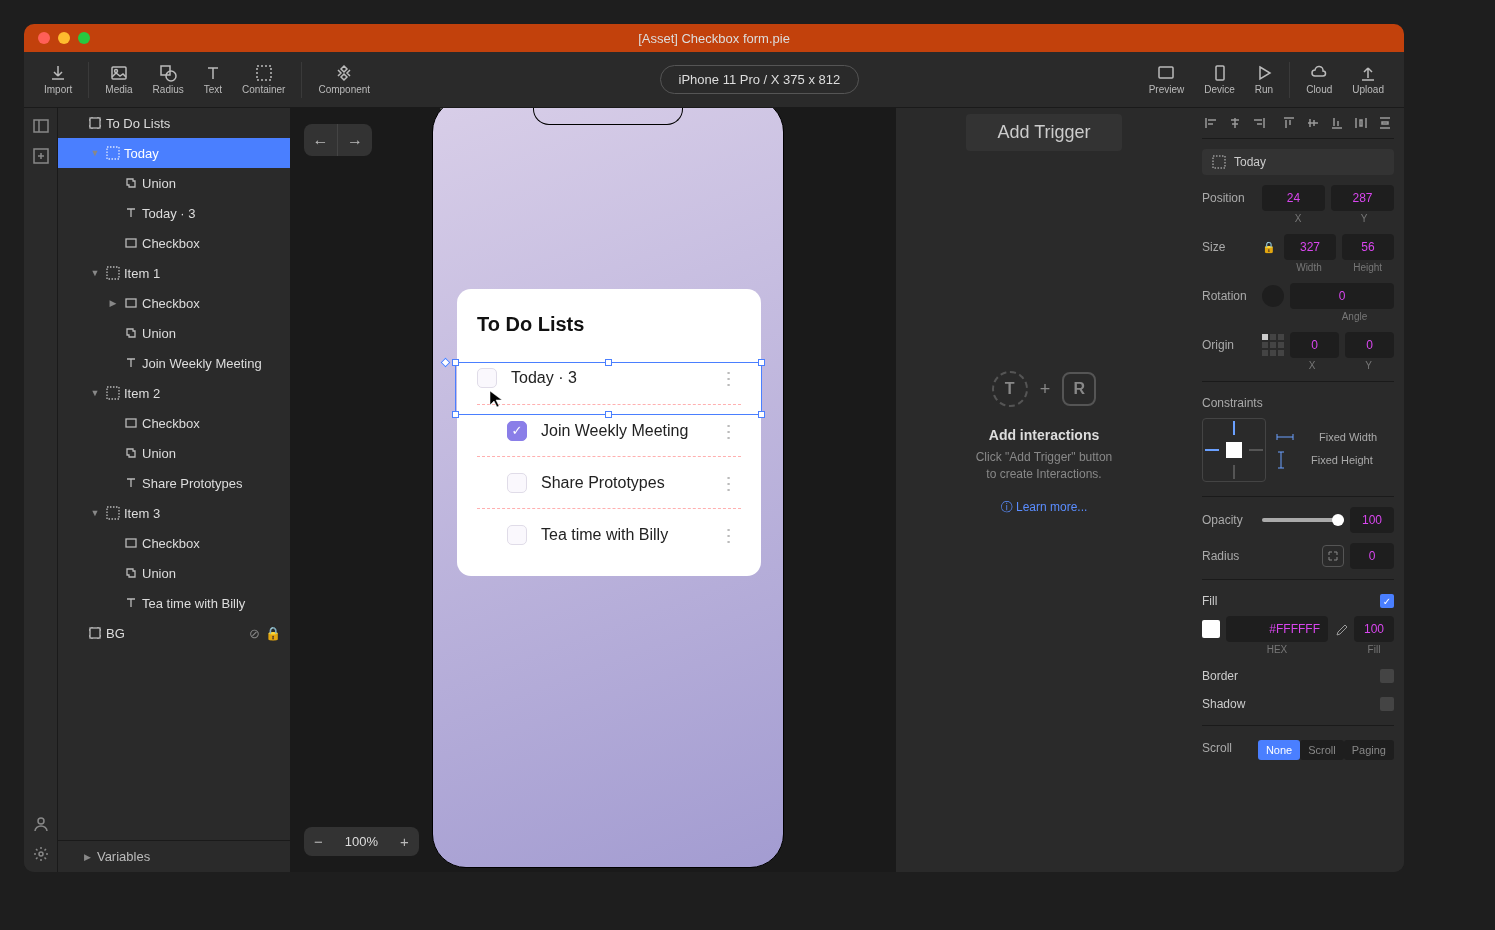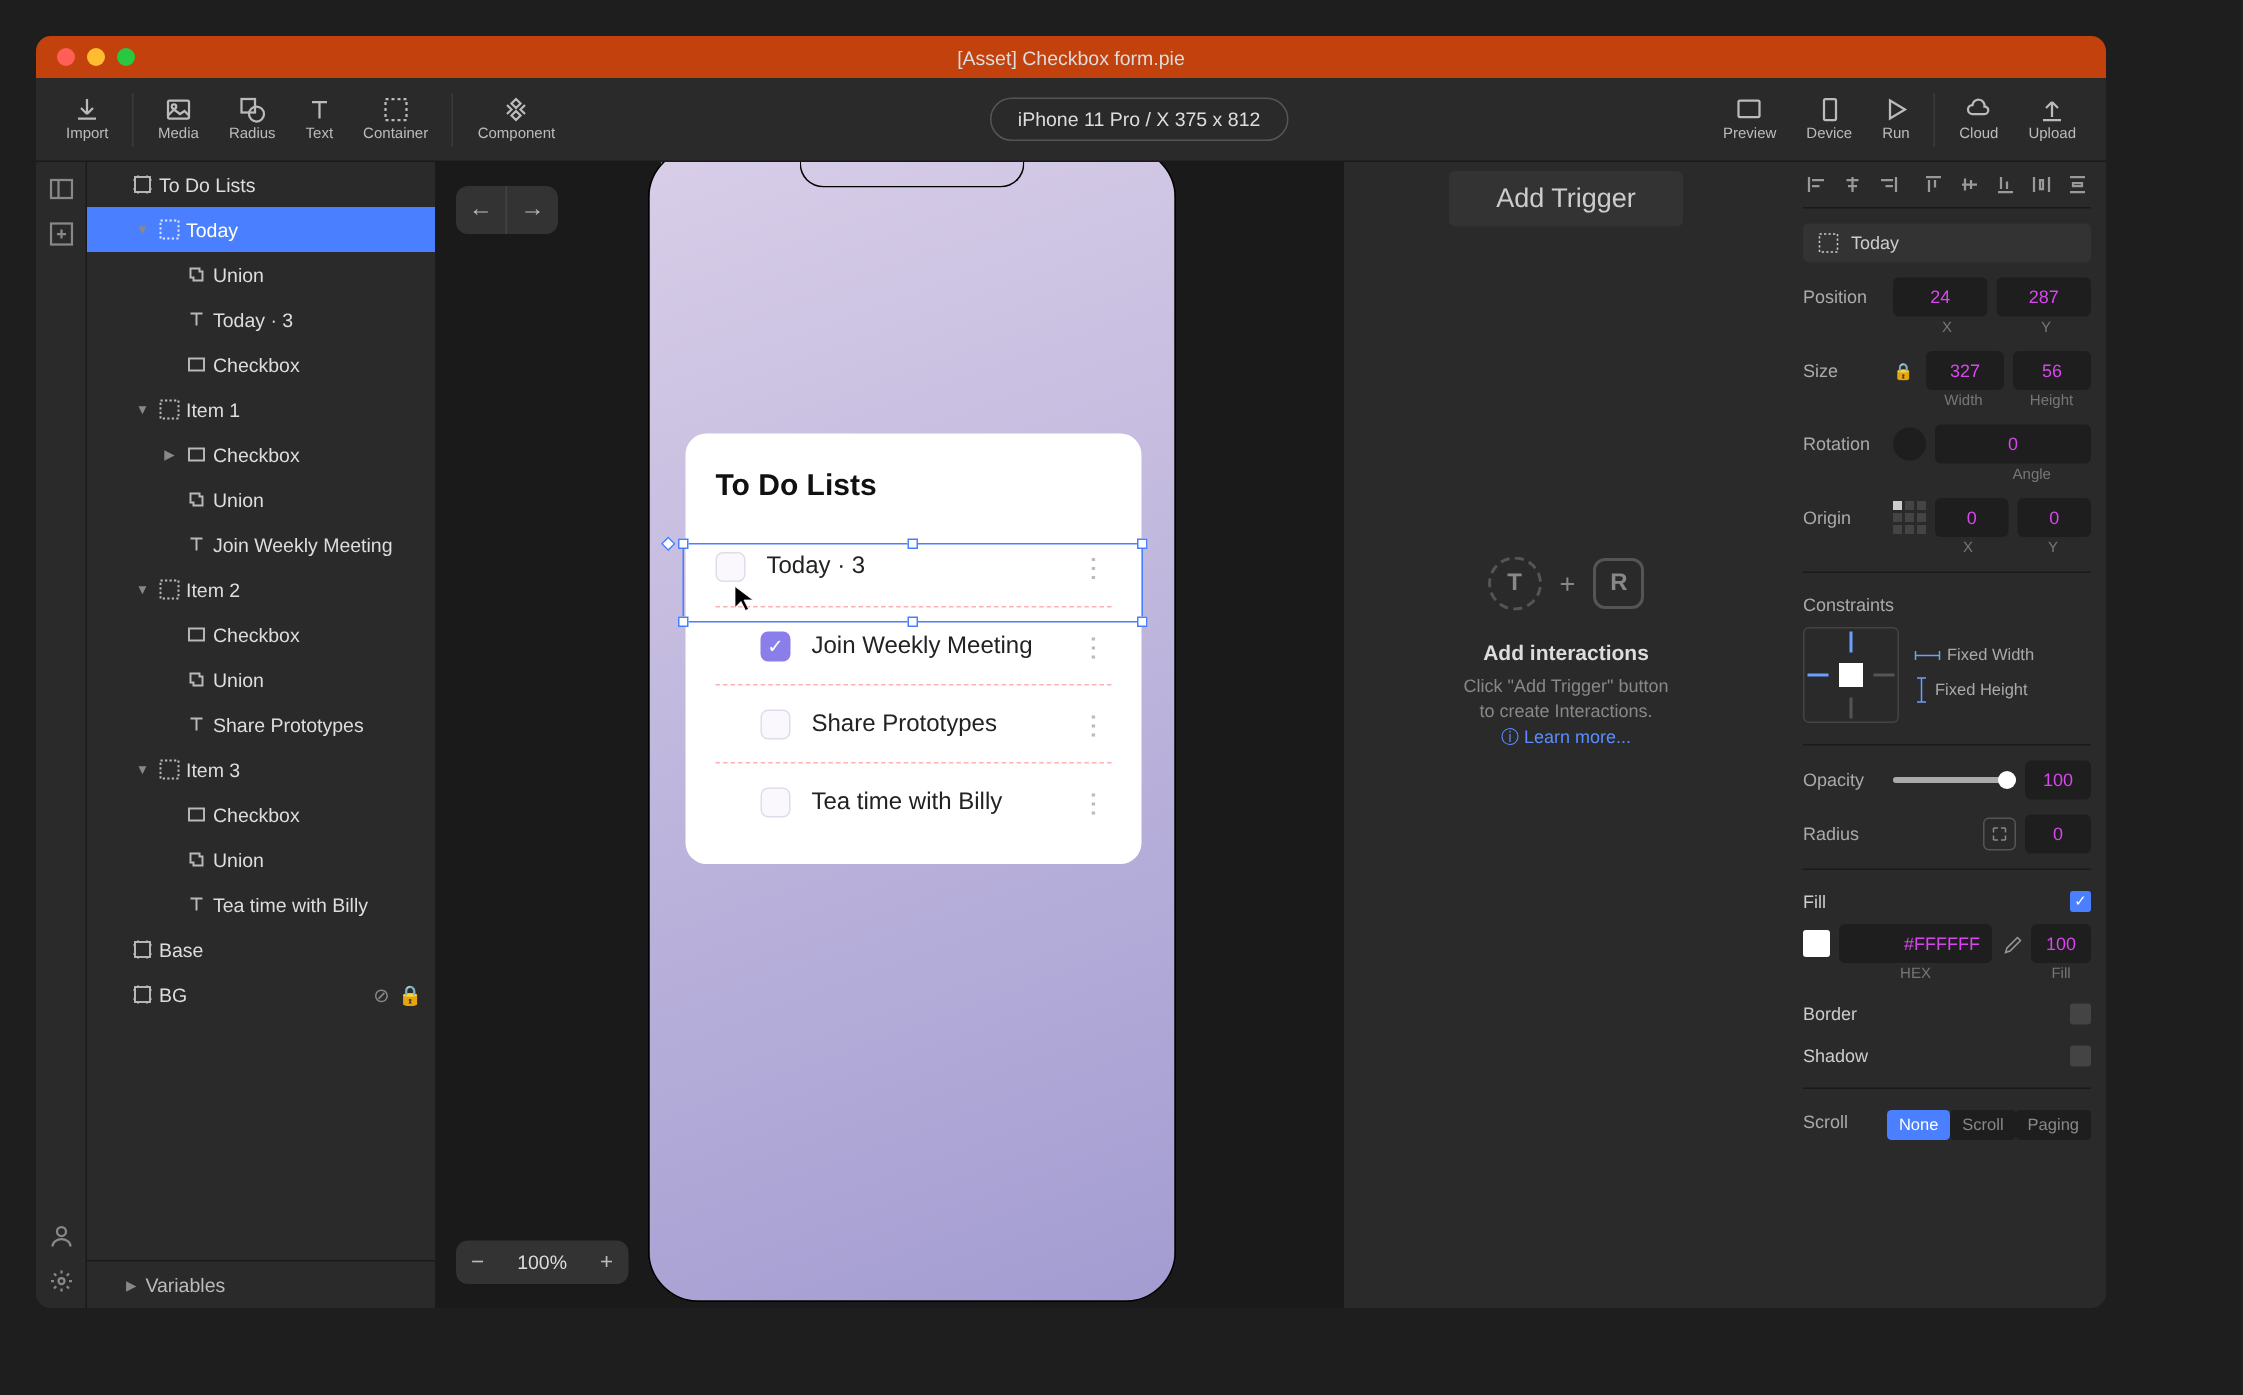--- a/index.html
+++ b/index.html
@@ -76,21 +76,21 @@
 
 .interactions-panel { width: 296px; background: #2a2a2a; display: flex; flex-direction: column; align-items: center; padding-top: 6px; color: #ccc; }
 .add-trigger { width: 156px; background: #333; border-radius: 4px; padding: 8px 0; text-align: center; font-size: 18px; cursor: pointer; }
 .inter-center { margin-top: 220px; display: flex; flex-direction: column; align-items: center; }
 .inter-nodes { display: flex; align-items: center; gap: 12px; }
 .inter-node { width: 36px; height: 36px; border-radius: 50%; border: 2px dashed #555; display: flex; align-items: center; justify-content: center; color: #888; font-weight: 600; }
 .inter-node.solid { border-style: solid; border-radius: 8px; width: 34px; height: 34px; }
 .inter-plus { color: #888; font-size: 18px; }
 .inter-title { margin-top: 20px; font-size: 14px; font-weight: 600; color: #ddd; }
 .inter-sub { margin-top: 6px; font-size: 12px; color: #888; text-align: center; line-height: 1.4; }
-.inter-link { font-size: 12px; color: #5a8dff; cursor: pointer; }
+.inter-link { margin-top: 16px; font-size: 12px; color: #5a8dff; cursor: pointer; }
 .inter-link::before { content: "ⓘ "; }
 
 
 .inspector { width: 212px; background: #2a2a2a; color: #ccc; font-size: 12px; padding: 8px 10px; overflow-y: auto; }
 .inspector input { background: #1e1e1e; border: none; border-radius: 4px; color: #d946ef; padding: 6px 8px; font-size: 12px; width: 100%; text-align: center; }
 .inspector input.left { text-align: right; }
 .align-row { display: flex; justify-content: space-between; padding: 0 2px 8px; border-bottom: 1px solid #1a1a1a; }
 .align-row svg { width: 14px; height: 14px; stroke: #999; fill: none; stroke-width: 1.5; cursor: pointer; }
 .sel-name { display: flex; align-items: center; gap: 8px; background: #333; border-radius: 4px; padding: 6px 10px; margin: 10px 0; }
 .sel-name svg { width: 14px; height: 14px; stroke: #ccc; fill: none; }
@@ -108,21 +108,21 @@
 .section-title { color: #aaa; margin: 14px 0 8px; }
 .constraints-box { display: flex; gap: 10px; }
 .cons-square { width: 64px; height: 64px; border: 1px solid #444; border-radius: 4px; position: relative; display: flex; align-items: center; justify-content: center; }
 .cons-center { width: 16px; height: 16px; background: #fff; }
 .cons-line { position: absolute; background: #6aa0ff; }
 .cons-line.top { width: 2px; height: 14px; top: 2px; left: 50%; transform: translateX(-50%); }
 .cons-line.left { height: 2px; width: 14px; left: 2px; top: 50%; transform: translateY(-50%); }
 .cons-line.right { height: 2px; width: 14px; right: 2px; top: 50%; transform: translateY(-50%); background: #555; }
 .cons-line.bottom { width: 2px; height: 14px; bottom: 2px; left: 50%; transform: translateX(-50%); background: #555;}
 .cons-side { display: flex; flex-direction: column; gap: 8px; justify-content: center; font-size: 11px; color: #aaa; }
-.cons-side-item { display: flex; align-items: center; gap: 4px; }
+.cons-side-item { display: flex; align-items: center; gap: 25px; }
 .opacity-slider { flex: 1; height: 4px; background: #444; border-radius: 2px; position: relative; }
 .opacity-thumb { position: absolute; right: 0; top: -4px; width: 12px; height: 12px; background: #fff; border-radius: 50%; }
 .opacity-fill { position: absolute; left: 0; top: 0; bottom: 0; right: 0; background: #aaa; border-radius: 2px;}
 .radius-icon { width: 22px; height: 22px; border: 1px solid #555; border-radius: 4px; display: flex; align-items: center; justify-content: center; }
 .fill-row { display: flex; align-items: center; justify-content: space-between; margin-top: 14px; }
 .chk { width: 14px; height: 14px; background: #4a7fff; border-radius: 2px; display: flex; align-items: center; justify-content: center; color: #fff; font-size: 10px; }
 .chk.off { background: #444; }
 .fill-detail { display: flex; align-items: center; gap: 6px; margin-top: 8px; }
 .swatch { width: 18px; height: 18px; background: #fff; border-radius: 2px; }
 .scroll-tabs { display: flex; gap: 0; margin-top: 4px; font-size: 11px; }
@@ -413,31 +413,20 @@
           </div>
           <div class="layer-row">
             <span class="layer-indent" style="width:48px"></span>
             <span class="layer-chevron"></span>
             <span class="layer-icon">
               <svg>
                 <path d="M3 3h8M7 3v8"></path>
               </svg>
             </span>
             <span class="layer-label">Tea time with Billy</span>
-          </div>
-          <div class="layer-row">
-            <span class="layer-indent" style="width:12px"></span>
-            <span class="layer-chevron"></span>
-            <span class="layer-icon">
-              <svg>
-                <rect x="2" y="2" width="10" height="10"></rect>
-                <path d="M1 4h1M12 4h1M1 10h1M12 10h1M4 1v1M10 1v1M4 12v1M10 12v1"></path>
-              </svg>
-            </span>
-            <span class="layer-label">Base</span>
           </div>
           <div class="layer-row">
             <span class="layer-indent" style="width:12px"></span>
             <span class="layer-chevron"></span>
             <span class="layer-icon">
               <svg>
                 <rect x="2" y="2" width="10" height="10"></rect>
                 <path d="M1 4h1M12 4h1M1 10h1M12 10h1M4 1v1M10 1v1M4 12v1M10 12v1"></path>
               </svg>
             </span>

